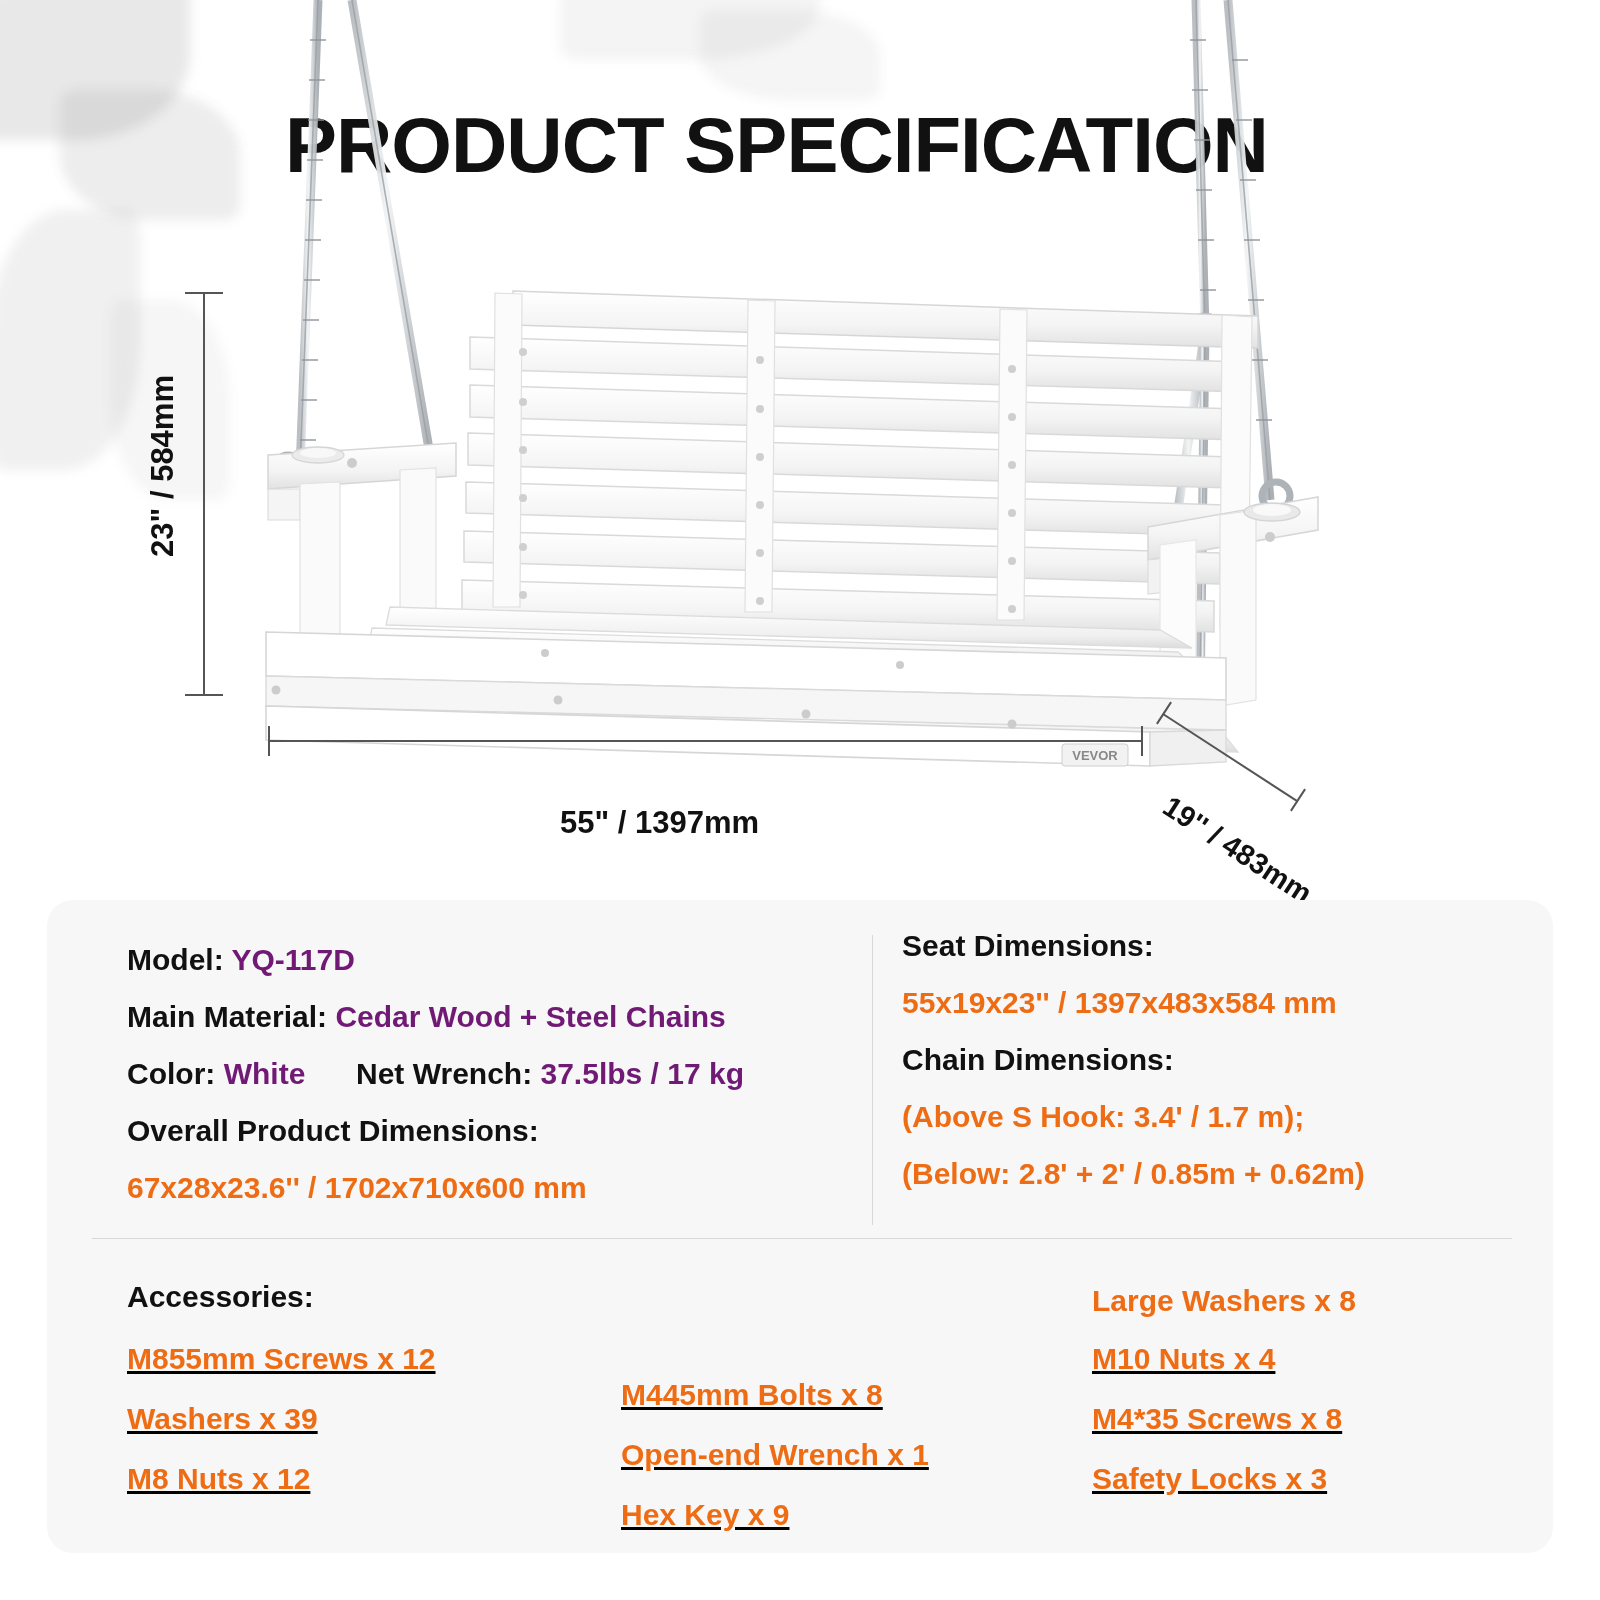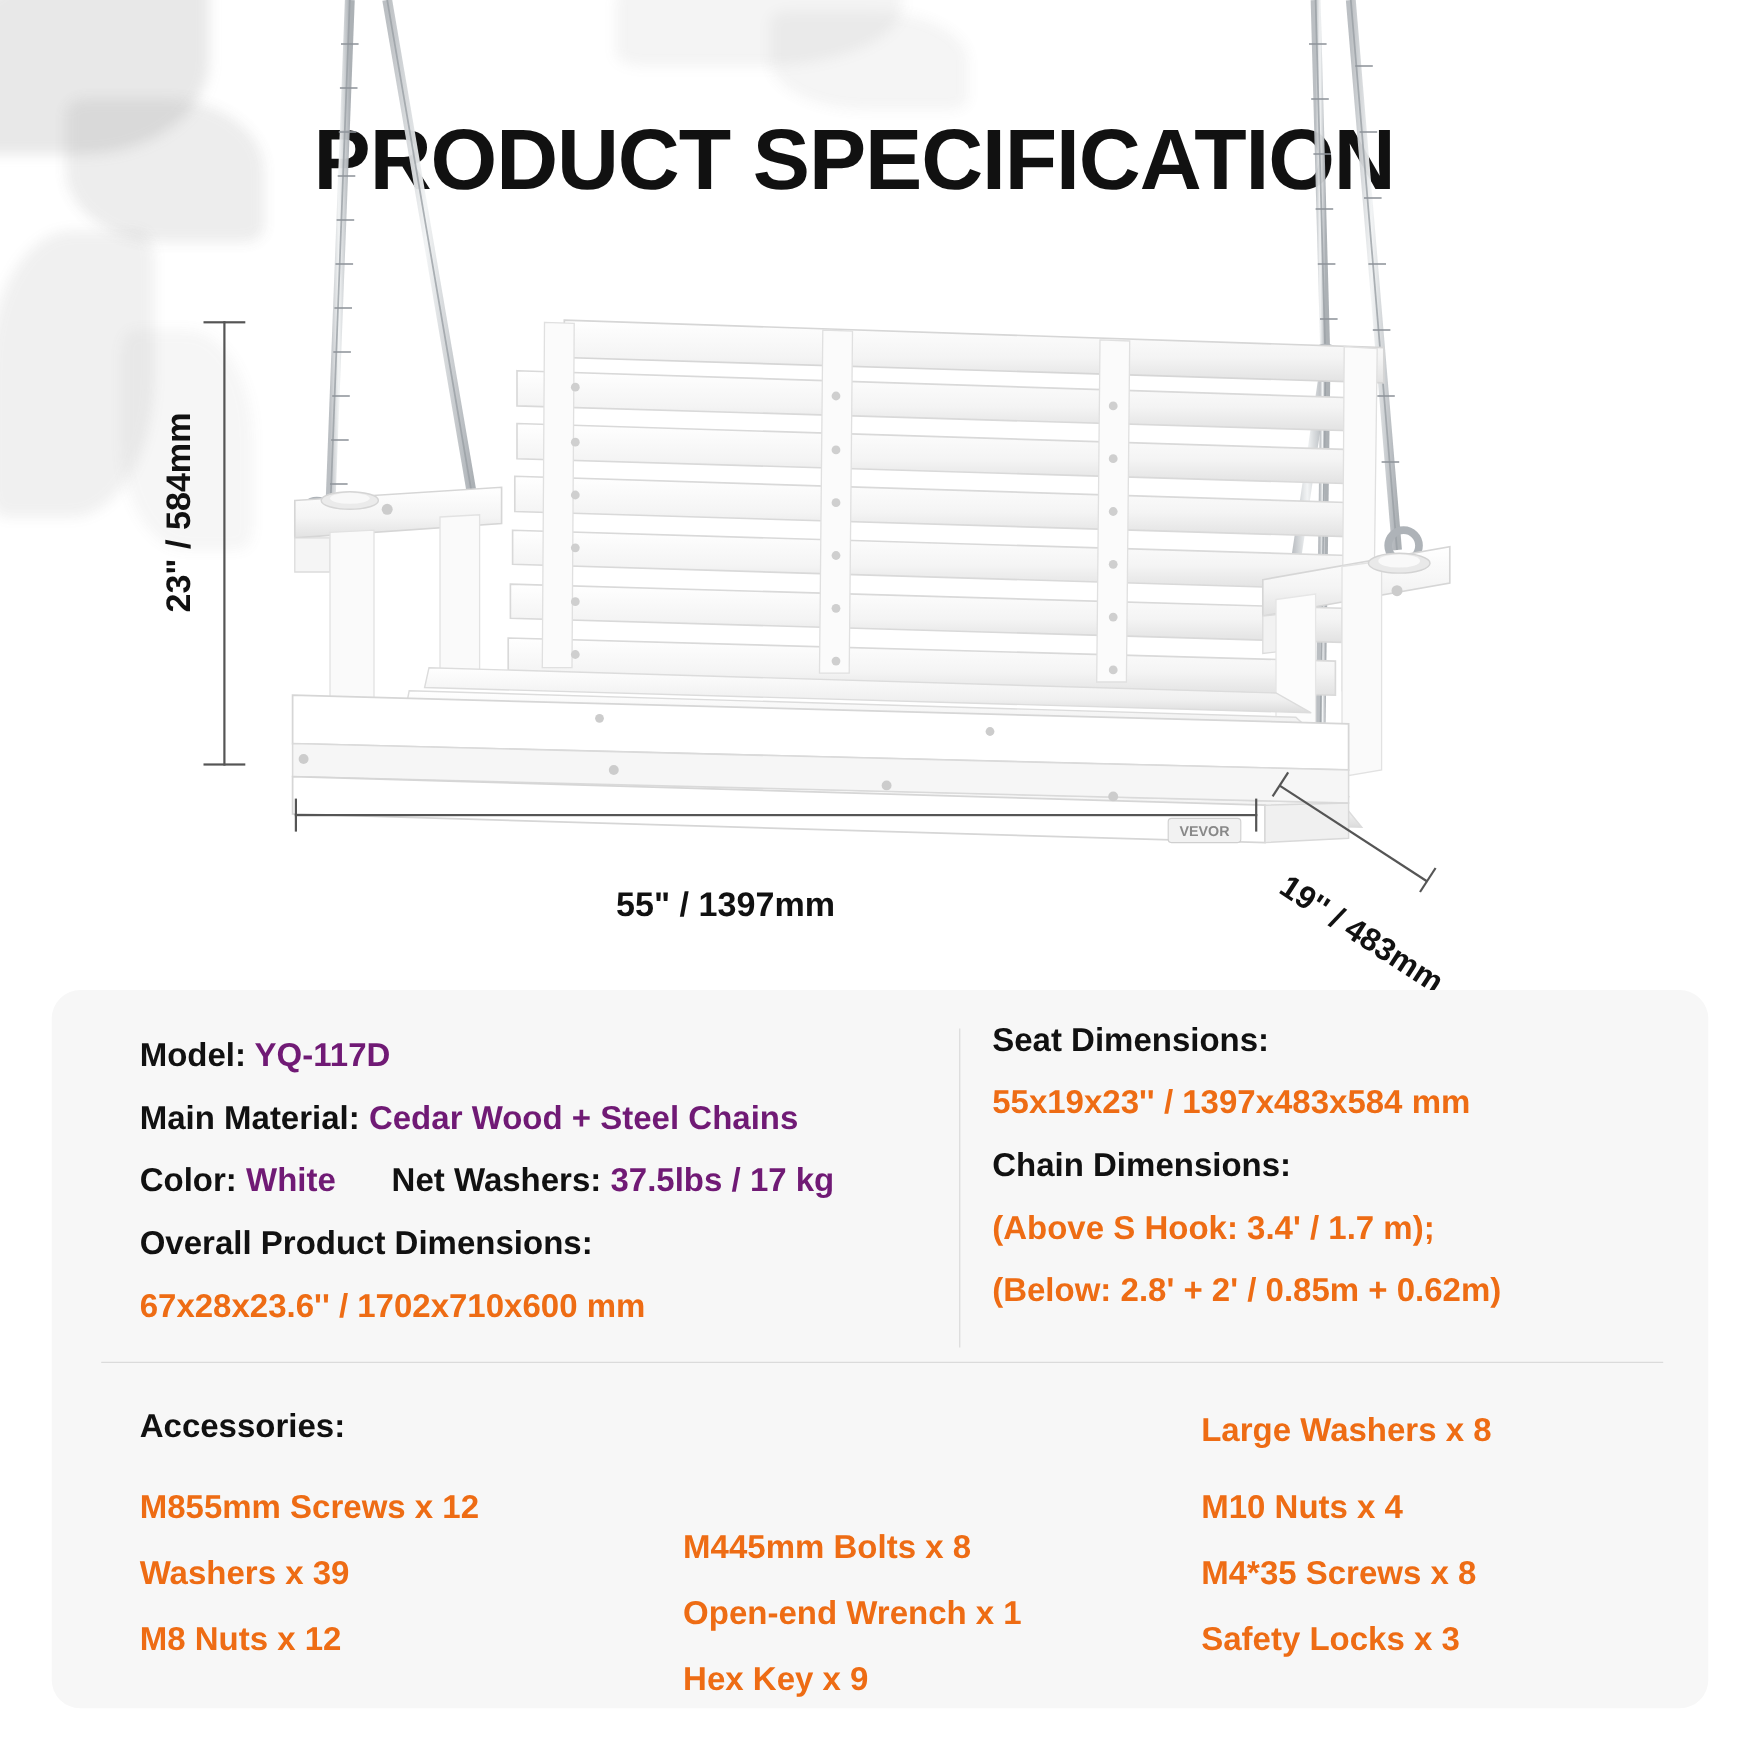--- a/index.html
+++ b/index.html
@@ -155,21 +155,22 @@
     font-weight: bold;
     color: #111;
     margin-bottom: 26px;
   }
   .acc-grid {
     position: relative;
     width: 1400px;
   }
   .acc-col {
     position: absolute;
-    top: 16px;
+    top: 4px;
+    text-decoration: underline;
   }
   .acc-c1 { left: 0px; }
   .acc-c2 { left: 494px; margin-top: 36px; }
   .acc-c3 { left: 965px; }
   .acc-item {
     font-size: 30px;
     font-weight: bold;
     color: #ee6c14;
     line-height: 1.0;
     margin-bottom: 30px;
@@ -396,21 +397,21 @@
         <span class="val">YQ-117D</span>
       </div>
       <div class="spec-line">
         <span>Main Material:</span>
         <span class="val">Cedar Wood + Steel Chains</span>
       </div>
       <div class="spec-line">
         <span>Color:</span>
         <span class="val">White</span>
         <span class="gap-r"></span>
-        <span>Net Washers:</span>
+        <span>Net Wrench:</span>
         <span class="val">37.5lbs / 17 kg</span>
       </div>
       <div class="spec-line">Overall Product Dimensions:</div>
       <div class="spec-line val-only">67x28x23.6'' / 1702x710x600 mm</div>
     </div>
 
     <div class="col-right">
       <div class="spec-line">Seat Dimensions:</div>
       <div class="spec-line val-only">55x19x23'' / 1397x483x584 mm</div>
       <div class="spec-line">Chain Dimensions:</div>

